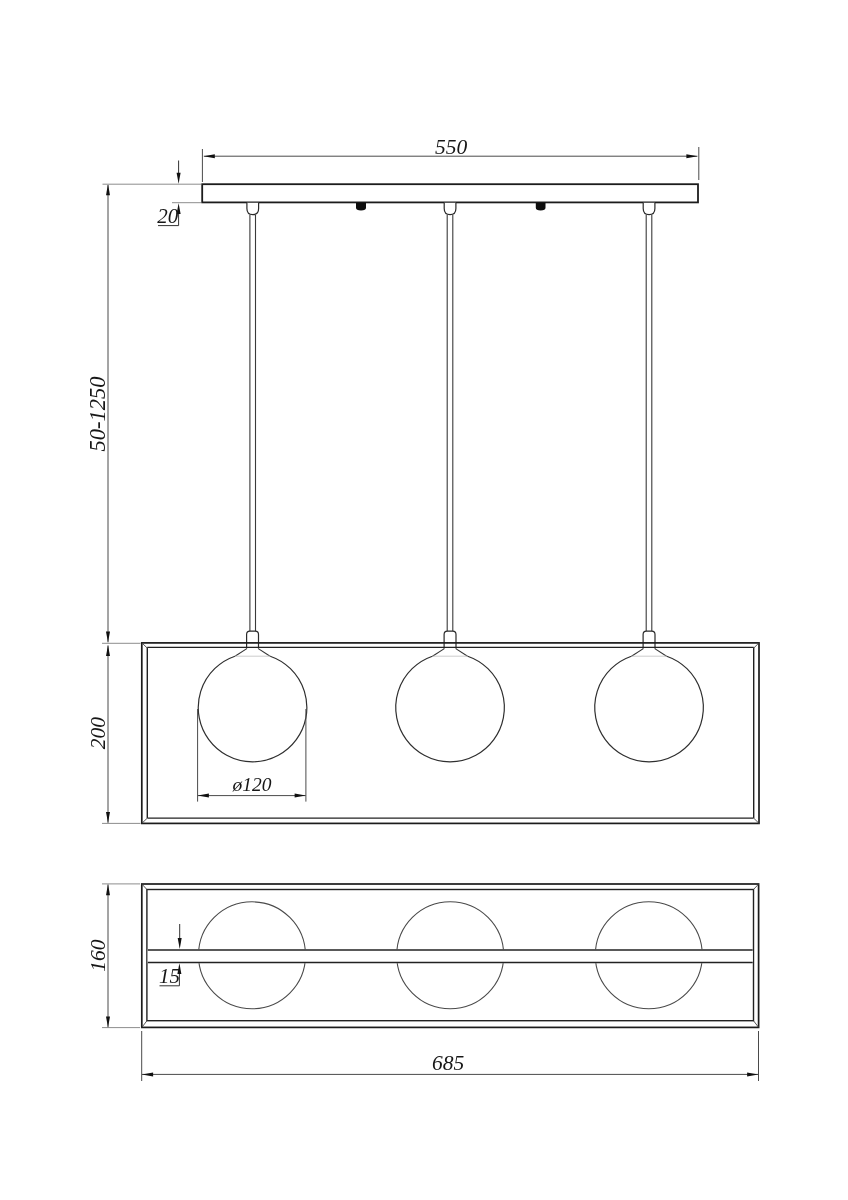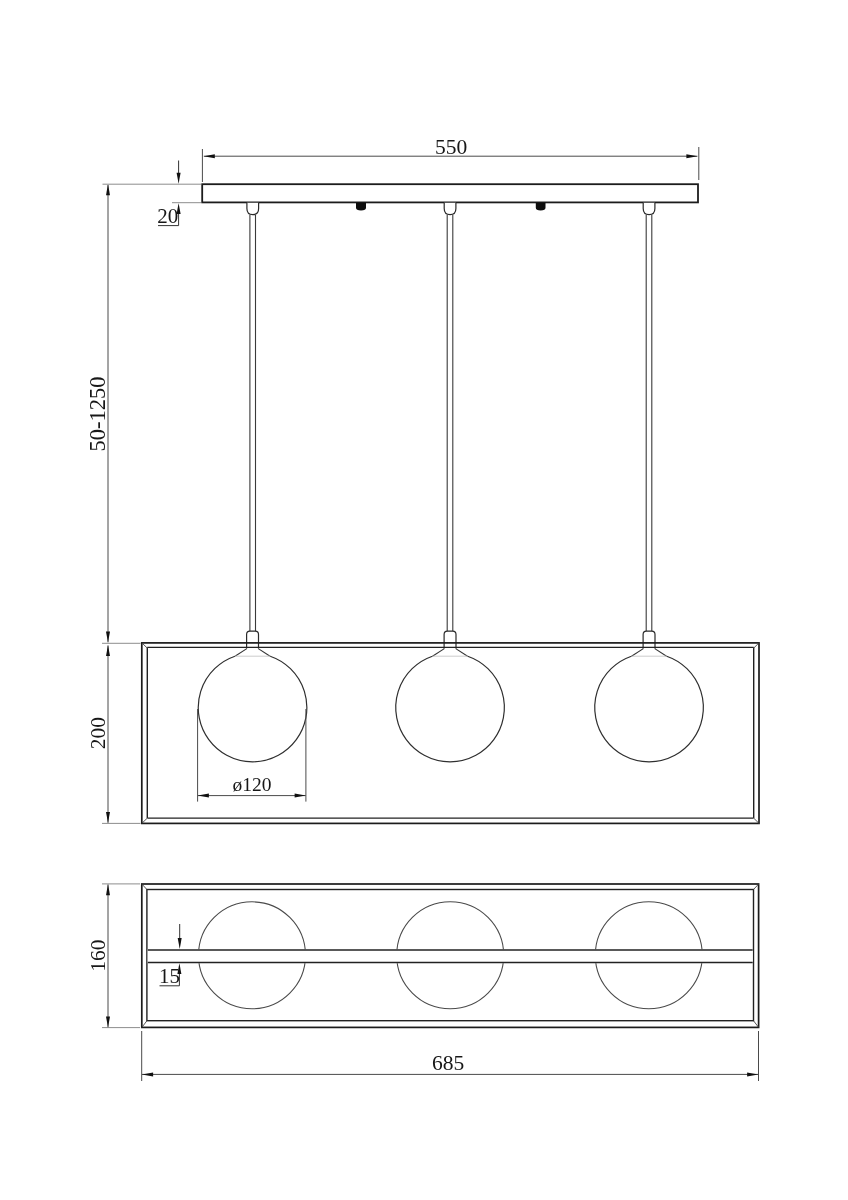--- a/index.html
+++ b/index.html
@@ -1,17 +1,17 @@
 <!DOCTYPE html>
 <html><head>
 <meta charset="utf-8">
 <title>Pendant lamp technical drawing</title>
 <style>
   html,body{margin:0;padding:0;background:#ffffff;}
-  .page{width:848px;height:1200px;position:relative;background:#ffffff;overflow:hidden;}
+  .page{width:848px;height:1200px;position:relative;background:#ffffff;overflow:hidden;font-style:italic;}
   svg{position:absolute;left:0;top:0;}
   text{font-family:"Liberation Serif", serif;fill:#171717;}
 </style>
 </head>
 <body>
 <div class="page">
 <svg width="848" height="1200" viewBox="0 0 848 1200">
 <defs></defs>
 
 <g stroke="#4a4a4a" stroke-width="1" fill="none">

